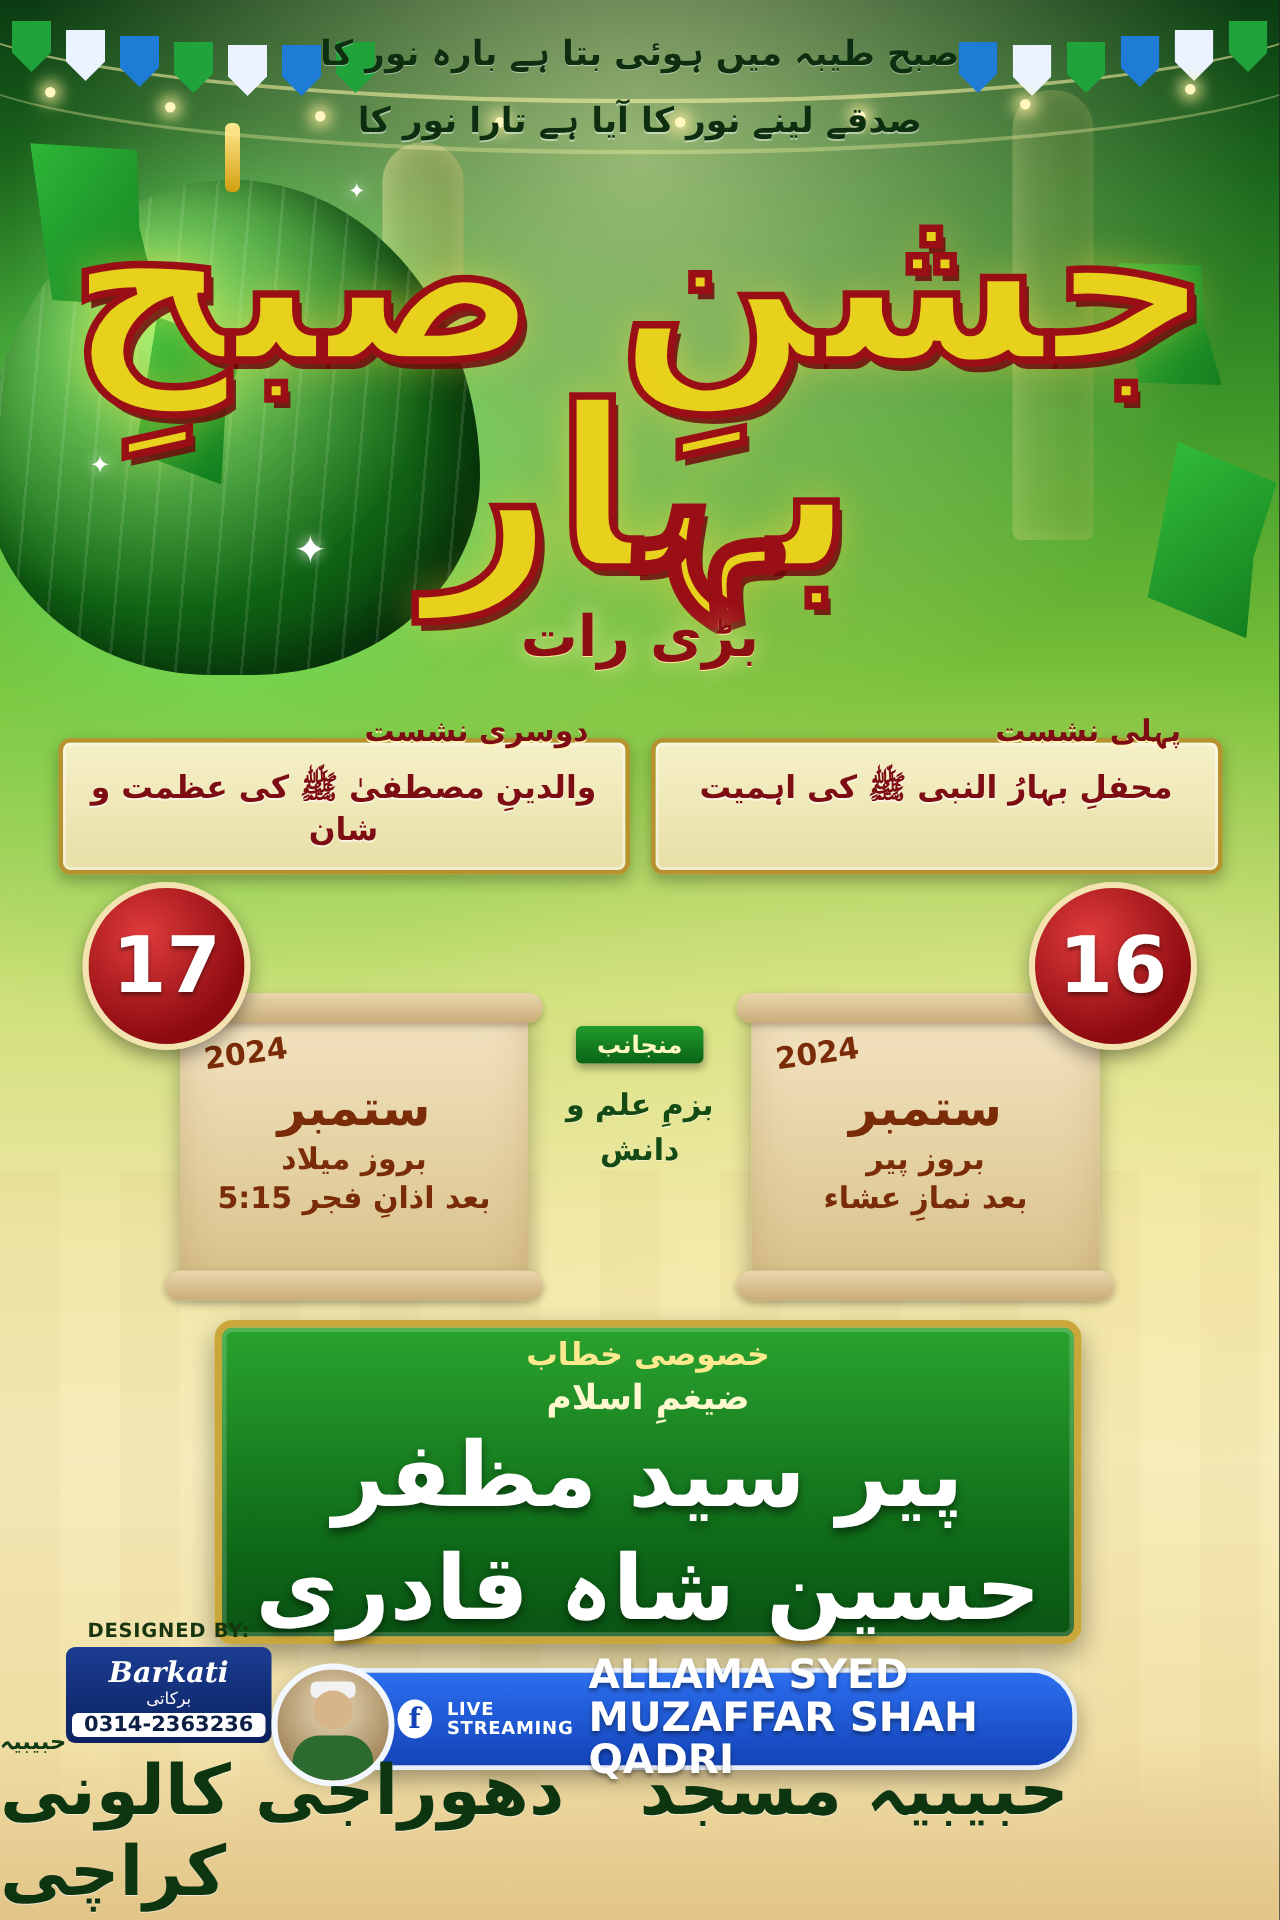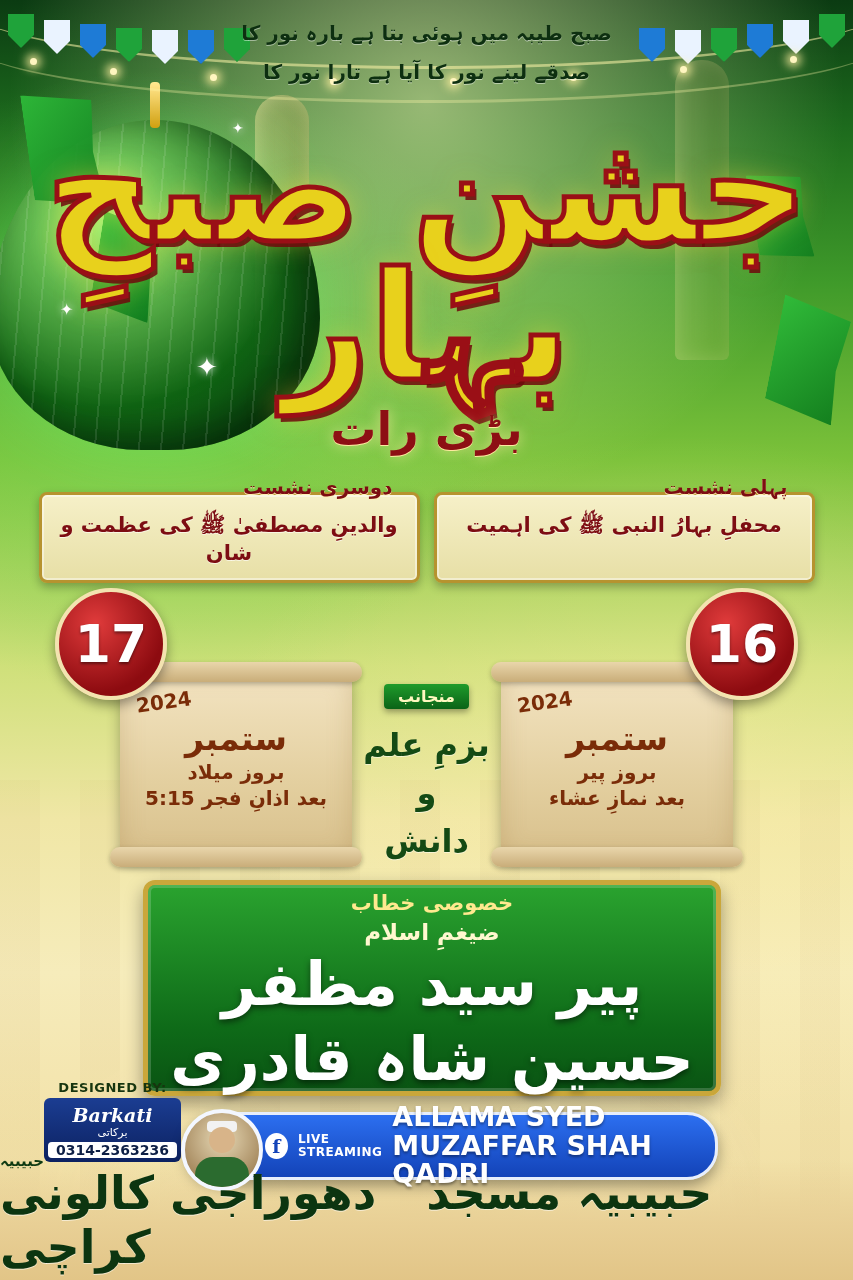--- a/index.html
+++ b/index.html
@@ -78,39 +78,39 @@
   .flag-green.l2{left:96px;top:215px;transform:rotate(9deg);width:60px;height:104px;}
   .flag-green.r{right:10px;top:300px;transform:rotate(11deg);}
   .flag-green.r2{right:46px;top:170px;transform:rotate(-10deg);width:54px;height:92px;opacity:.8;}
 
   
   .urdu{font-family:"DejaVu Sans", sans-serif;direction:rtl;unicode-bidi:bidi-override;}
 
   .couplet{
     position:absolute;top:14px;left:0;right:0;
     text-align:center;color:#0d2f10;
-    font-size:20px;line-height:1.95;font-weight:bold;
+    font-size:23px;line-height:1.95;font-weight:bold;
     text-shadow:0 1px 0 rgba(255,255,255,.45);
   }
 
   .title-wrap{
     position:absolute;top:120px;left:0;right:0;height:330px;text-align:center;
   }
   .title-main{
     font-size:150px;line-height:.92;font-weight:bold;
     color:#e8d11c;
     -webkit-text-stroke:5px #9a0f16;
     text-shadow:
       0 0 2px #fff7a8,
       4px 6px 0 rgba(110,8,12,.85),
       0 0 28px rgba(255,220,60,.55);
     letter-spacing:-6px;
   }
   .title-sub{
-    margin-top:6px;font-size:46px;font-weight:bold;color:#8d0f14;
+    margin-top:6px;font-size:38px;font-weight:bold;color:#8d0f14;
     text-shadow:0 1px 0 #ffe9a0, 0 0 14px rgba(255,240,160,.7);
   }
 
   .sessions{
     position:absolute;top:492px;left:0;right:0;display:flex;justify-content:center;gap:14px;
   }
   .session{
     position:relative;width:355px;padding:16px 10px 12px;
     border-radius:8px;
     background:linear-gradient(180deg,#f6f0c8,#e7dfa6);
@@ -171,21 +171,21 @@
     position:absolute;left:50%;top:54px;transform:translateX(-50%);
     width:150px;text-align:center;
   }
   .ribbon-tag{
     display:inline-block;padding:3px 14px;border-radius:4px;
     background:linear-gradient(180deg,#1f9b2b,#0b6317);
     color:#fff8c0;font-size:16px;font-weight:bold;
     box-shadow:0 3px 6px rgba(0,0,0,.35);
   }
   .center-lines{
-    margin-top:12px;color:#144a14;font-size:32px;font-weight:bold;line-height:1.5;
+    margin-top:12px;color:#144a14;font-size:20px;font-weight:bold;line-height:1.5;
     text-shadow:0 1px 0 rgba(255,255,255,.5);
   }
 
   .speaker-panel{
     position:absolute;top:880px;left:143px;width:568px;height:200px;
     background:linear-gradient(180deg,#2aa32f,#0e6a18 70%,#0a5413);
     border:5px solid #caa73a;border-radius:12px;
     box-shadow:0 8px 18px rgba(0,0,0,.35), inset 0 0 0 3px rgba(255,255,255,.18);
     text-align:center;padding-top:6px;
   }

